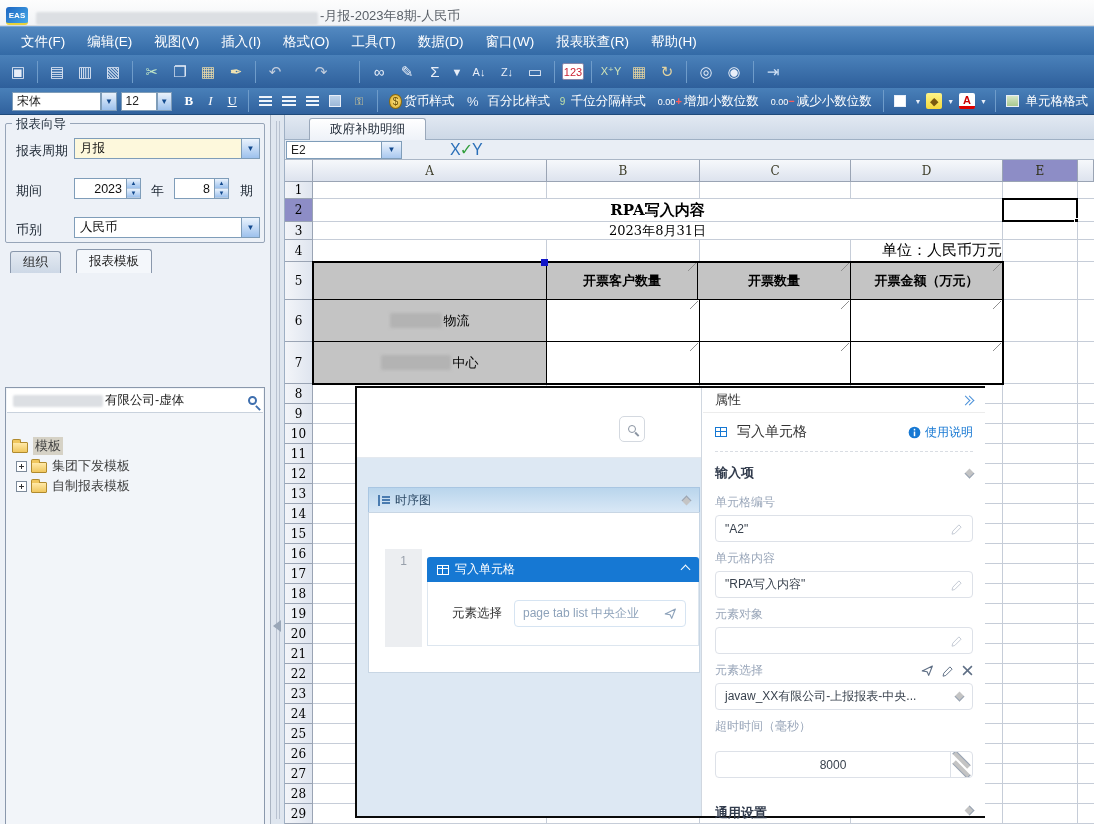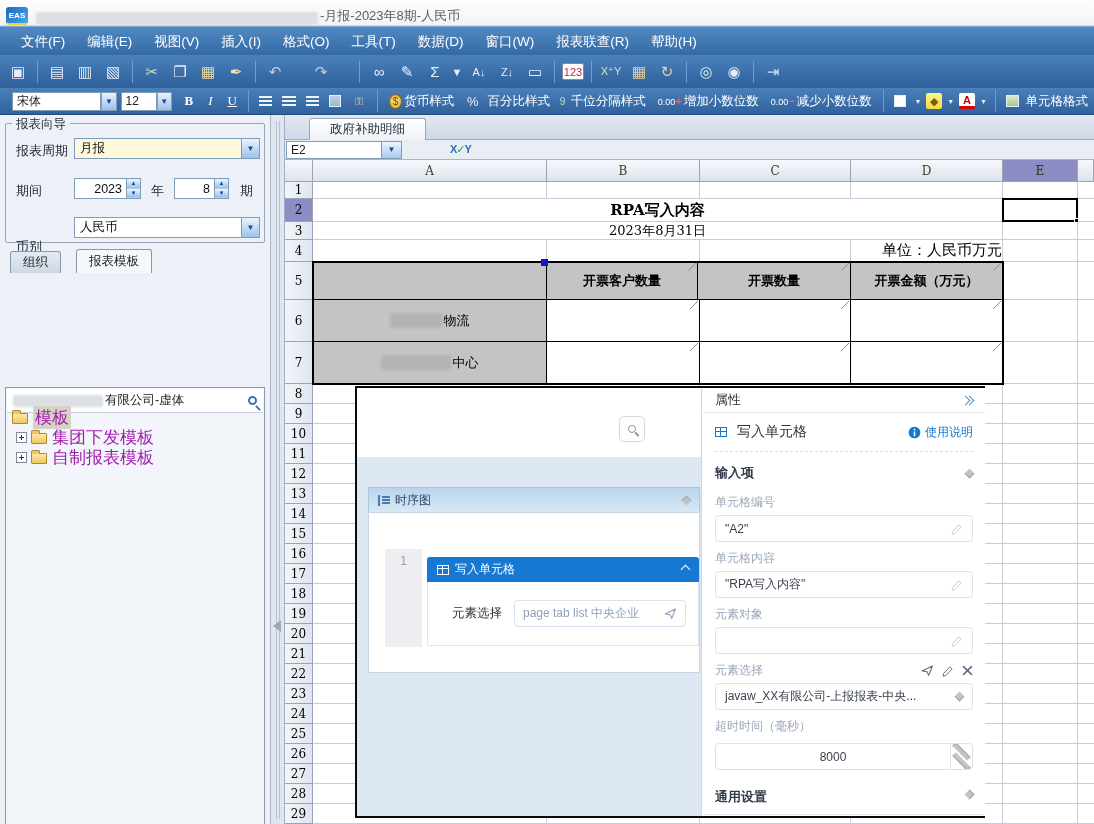--- a/index.html
+++ b/index.html
@@ -43,41 +43,41 @@
   .spin{position:absolute;display:flex}
   .spin .val{border:1px solid #7f9db9;border-right:none;height:21px;background:#fff;font-size:12.5px;color:#111;display:flex;align-items:center;justify-content:flex-end;padding-right:4px}
   .spin .btns{width:15px;height:21px;border:1px solid #7f9db9;display:flex;flex-direction:column}
   .spin .btns span{flex:1;background:linear-gradient(#eaf3fd,#9dc1ed);font-size:6px;color:#134a8e;display:flex;align-items:center;justify-content:center;border-bottom:1px solid #b7cbe2}
   .wtab{position:absolute;height:22px;padding:0 12px;border:1px solid #8a98ac;border-bottom:none;border-radius:3px 3px 0 0;font-size:12.5px;color:#222;display:flex;align-items:center;background:linear-gradient(#e4eaf2,#cdd8e6)}
   .wtab.active{background:#f4f7fb;z-index:2;height:24px}
   .treepanel{left:5px;top:272px;width:260px;height:548px;background:#f2f5f9;border:1px solid #8a98ac}
   .searchrow{position:absolute;left:1px;top:1px;right:1px;height:24px;background:#fff;border-bottom:1px solid #c9d2dd;display:flex;align-items:center;padding:0 6px;font-size:12.5px;color:#222}
   .mag{width:9px;height:9px;border:2px solid #3f6fae;border-radius:50%;position:relative;flex:none}
   .mag::after{content:"";position:absolute;width:2px;height:6px;background:#3f6fae;left:7px;top:7px;transform:rotate(-45deg)}
-  .tree{position:absolute;left:4px;top:19px;font-size:17px;color:#a21caf}
+  .tree{position:absolute;left:4px;top:48px;font-size:13px;color:#404040}
   .trow{display:flex;align-items:center;height:20px}
   .plus{width:11px;height:11px;border:1px solid #7c8a9a;background:#fff;position:relative;margin-right:4px;flex:none}
   .plus::before{content:"";position:absolute;left:2px;right:2px;top:4px;height:1px;background:#333}
   .plus::after{content:"";position:absolute;top:2px;bottom:2px;left:4px;width:1px;background:#333}
   .folder{width:16px;height:11px;background:linear-gradient(#ffe9a8,#f0c75e);border:1px solid #b08a2e;border-radius:1px;position:relative;margin:3px 5px 0 0;flex:none}
   .folder::before{content:"";position:absolute;top:-4px;left:-1px;width:7px;height:3px;background:#f0c75e;border:1px solid #b08a2e;border-bottom:none;border-radius:2px 2px 0 0}
   .sel-hl{background:#d6d2c6;padding:0 2px}
 
   
   .splitter{left:271px;top:115px;width:14px;height:709px;background:#dfe6ef;border-right:1px solid #9fb0c4;display:flex;align-items:center;justify-content:center}
   .splitlines{width:4px;height:698px;border-left:1px solid #b9c2d0;border-right:1px solid #b9c2d0}
   .collapse-arrow{position:absolute;top:505px;left:2px;width:0;height:0;border-top:6px solid transparent;border-bottom:6px solid transparent;border-right:8px solid #9aa7b8}
 
   
   .tabstrip{left:285px;top:115px;width:809px;height:25px;background:linear-gradient(#e2e9f2,#cdd8e6);border-bottom:1px solid #9fb0c4}
   .sheettab{position:absolute;left:24px;top:3px;height:22px;padding:0 20px;background:linear-gradient(#ffffff,#eef2f8);border:1px solid #9aa8ba;border-bottom:none;border-radius:3px 3px 0 0;font-size:12.5px;color:#1c2633;display:flex;align-items:center}
   .formulabar{left:285px;top:140px;width:809px;height:20px;background:#e9eef5;border-bottom:1px solid #aab6c6;display:flex;align-items:center}
   .cellref{width:96px;height:18px;background:#fff;border:1px solid #7f9db9;font-size:12px;color:#222;display:flex;align-items:center;padding-left:4px;margin-left:1px}
   .cellref-arrow{width:20px;height:18px;background:linear-gradient(#eef5fd,#a9c8ef);border:1px solid #7f9db9;border-left:none;display:flex;align-items:center;justify-content:center;font-size:8px;color:#134a8e}
-  .xyicon{margin-left:48px;font-size:11px;font-weight:bold;color:#2a6fb8;letter-spacing:-1px}
+  .xyicon{margin-left:48px;font-size:16px;font-weight:normal;color:#2a6fb8;letter-spacing:-1px}
   .xyicon i{color:#2f9e3a;font-style:normal}
 
   
   .grid{left:285px;top:160px;width:809px;height:664px;background:#fff;font-family:"DejaVu Serif","Liberation Serif",serif}
   .grow{display:flex}
   .cell{border-right:1px solid #c6cdd8;border-bottom:1px solid #c6cdd8;position:relative;font-size:13px;color:#000;display:flex;align-items:center}
   .c0{width:28px;flex:none}.cA{width:234px;flex:none}.cB{width:153px;flex:none}.cC{width:151px;flex:none}.cD{width:152px;flex:none}.cE{width:75px;flex:none}.cF{width:16px;flex:none;border-right:none}
   .cAD{width:690px;flex:none;border-right:1px solid #c6cdd8;border-bottom:1px solid #c6cdd8;position:relative;display:flex;align-items:center;justify-content:center}
   .hdrcell{background:linear-gradient(#f6f8fb,#dde3ee);border-right:1px solid #9aa4b4;border-bottom:1px solid #9aa4b4;display:flex;align-items:center;justify-content:center;font-size:12px;color:#3c3c28}
   .hdrcell.sel{background:#8d8dc6;color:#2f2f14}
@@ -132,21 +132,21 @@
   .ov-right{position:absolute;left:346px;top:0;width:282px;height:100%;background:#fff}
   .pr-head{height:25px;display:flex;align-items:center;padding:0 12px;border-bottom:1px solid #ececec;font-size:13px;color:#333}
   .pr-node{display:flex;align-items:center;padding:10px 12px 8px}
   .pr-node-title{font-size:14px;color:#333;margin-left:4px}
   .helplink{display:flex;align-items:center;gap:4px;font-size:12px;color:#1678d3}
   .dashed{border-top:1px dashed #d9dde3;margin:2px 12px 0}
   .sec-head{display:flex;align-items:center;padding:12px 12px 4px;font-size:13px;font-weight:bold;color:#323c4d}
   .flabel{font-size:12px;color:#9aa7ba;padding:8px 12px 4px;display:flex;align-items:center}
   .finput{margin:0 12px;height:27px;border:1px solid #dde1e8;border-radius:4px;display:flex;align-items:center;padding:0 9px;font-size:12px;color:#39424e;background:#fff}
   .icon-gap{display:flex;gap:8px;align-items:center}
-  .numinput{margin:4px 12px;height:27px;border:1px solid #dde1e8;border-radius:4px;display:flex;align-items:stretch;font-size:12px;color:#39424e;overflow:hidden}
+  .numinput{margin:12px 12px;height:27px;border:1px solid #dde1e8;border-radius:4px;display:flex;align-items:stretch;font-size:12px;color:#39424e;overflow:hidden}
   .numval{flex:1;display:flex;align-items:center;justify-content:center}
   .spinner2{width:22px;border-left:1px solid #dde1e8;display:flex;flex-direction:column}
   .spinner2 span{flex:1;display:flex;align-items:center;justify-content:center}
   .spinner2 .chev{width:5px;height:5px;border-width:1.3px}
   .gen-row{display:flex;align-items:center;padding:14px 12px 8px;font-size:13px;font-weight:bold;color:#323c4d;border-bottom:1px solid #e5e8ed;margin:0 0 0 0}
 </style>
 </head>
 <body>
 
 <div id="app">
@@ -260,21 +260,21 @@
       </div>
       <span class="wlabel" style="left:145px;top:58px">年</span>
       <div class="spin" style="left:168px;top:54px">
         <span class="val" style="width:40px">8</span>
         <span class="btns">
             <span>▲</span>
             <span>▼</span>
           </span>
       </div>
       <span class="wlabel" style="left:234px;top:58px">期</span>
-      <span class="wlabel" style="left:10px;top:114px">币别</span>
+      <span class="wlabel" style="left:10px;top:97px">币别</span>
       <div class="combo" style="left:68px;top:93px;width:186px">
         <span class="val">人民币</span>
         <span class="arrow">▼</span>
       </div>
     </div>
     <div class="abs wtab" style="left:10px;top:136px">
         <span>组织</span>
       </div>
     <div class="abs wtab active" style="left:76px;top:134px">
         <span>报表模板</span>

